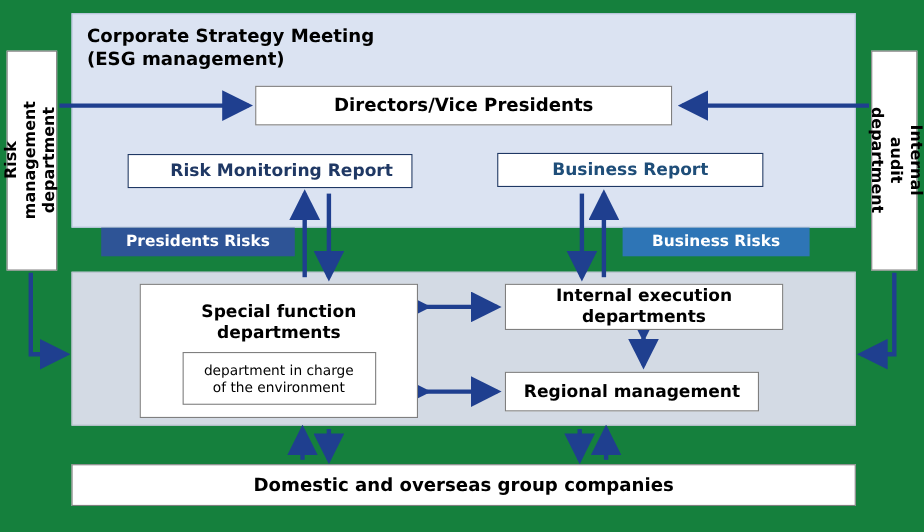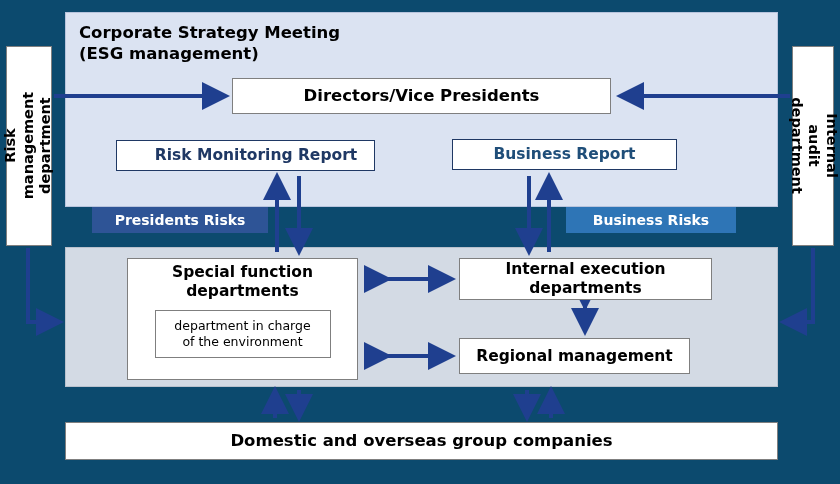--- a/index.html
+++ b/index.html
@@ -4,21 +4,21 @@
 <style>
   html, body {
     margin: 0;
     padding: 0;
     background: #000000;
   }
   #canvas {
     position: relative;
     width: 840px;
     height: 484px;
-    background: #0c4a6e;
+    background: #15803d;
     overflow: hidden;
     font-family: "DejaVu Sans", "Liberation Sans", sans-serif;
   }
 
   
   .panel-top {
     position: absolute;
     left: 65px;
     top: 12px;
     width: 713px;
@@ -72,27 +72,27 @@
   #box-directors {
     left: 232px; top: 78px; width: 379px; height: 36px;
     font-size: 16.5px;
   }
   #box-risk-report {
     left: 116px; top: 140px; width: 259px; height: 31px;
     font-size: 15.5px;
     padding-left: 21px;
   }
   #box-business-report {
-    left: 452px; top: 139px; width: 225px; height: 31px;
+    left: 452px; top: 139px; width: 242px; height: 31px;
     font-size: 15.5px;
   }
   #box-special-fn {
-    left: 127px; top: 258px; width: 231px; height: 122px;
+    left: 127px; top: 258px; width: 253px; height: 122px;
     flex-direction: column;
-    justify-content: flex-start;
+    justify-content: center;
     padding-top: 4px;
     font-size: 15.5px;
   }
   #box-special-fn .sf-title { white-space: pre-line; line-height: 1.22; }
   #box-env {
     position: relative;
     left: 0; top: 0;
     margin-top: 9px;
     width: 176px; height: 48px;
     font-size: 12.5px;

